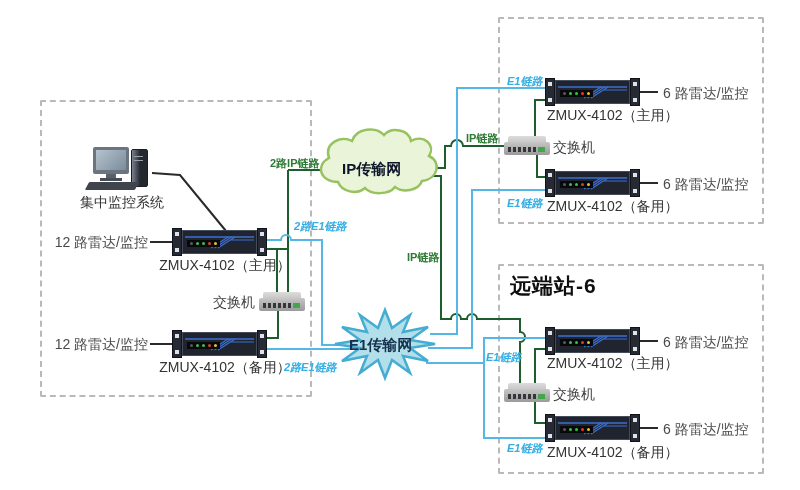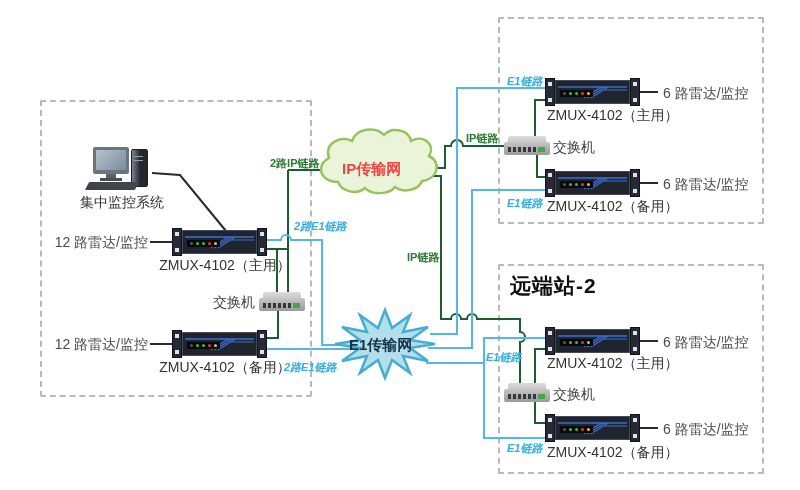--- a/index.html
+++ b/index.html
@@ -8,21 +8,21 @@
   .abs{position:absolute;}
   
   .station-box{position:absolute;border:2px dashed #b9b9b9;border-radius:2px;background:transparent;}
   .station-title{position:absolute;font-size:21px;font-weight:bold;color:#0f0f0f;letter-spacing:1px;}
   
   .lbl{position:absolute;font-size:14px;color:#333;white-space:nowrap;}
   .lbl-gray{color:#4a4a4a;}
   .link-lbl{position:absolute;font-size:11px;font-weight:bold;white-space:nowrap;}
   .link-ip{color:#2c7a33;}
   .link-e1{color:#35aee3;font-style:italic;}
-  .cloud-lbl{position:absolute;font-size:15px;font-weight:bold;color:#ef4444;}
+  .cloud-lbl{position:absolute;font-size:15px;font-weight:bold;color:#0f172a;}
   
   .zmux{position:absolute;width:95px;height:24px;}
   .zmux .ear{position:absolute;top:-2px;width:10px;height:28px;background:#262a34;border:1px solid #10131a;box-sizing:border-box;}
   .zmux .ear.l{left:0;} .zmux .ear.r{right:0;}
   .zmux .ear i{position:absolute;left:2px;width:4px;height:4px;background:#dfe3e8;}
   .zmux .ear i.t{top:3px;} .zmux .ear i.b{bottom:3px;}
   .zmux .body{position:absolute;left:10px;top:0;width:75px;height:24px;background:#20242e;border:1px solid #454b58;box-sizing:border-box;}
   .zmux .ledbar{position:absolute;left:4px;top:9px;width:33px;height:7px;background:#08090c;}
   .zmux .led{position:absolute;top:2px;width:3px;height:3px;border-radius:50%;}
   .zmux svg{position:absolute;left:0;top:0;}
@@ -88,21 +88,21 @@
 
     <path d="M338,182 C320,182 315,165 329,158 C324,143 341,135 352,141 C356,128 376,126 384,135
          C392,126 409,130 411,141 C424,134 436,145 429,156 C442,162 438,179 422,181
          C418,191 403,193 395,187 C389,195 371,195 365,188 C357,195 342,192 338,182 Z" fill="#eaf4d9" stroke="#97c25f" stroke-width="2.5"></path>
 
     <polygon points="435,344 410,348 428,361 403,356 410,373 392,360 385,378 378,360 360,373 367,356
               342,361 360,348 335,344 360,340 342,327 367,332 360,315 378,328 385,310 392,328
               410,315 403,332 428,327 410,340" fill="#b2dfe9" stroke="#45acd2" stroke-width="2.5"></polygon>
   </svg>
 
-  <div class="station-title" style="left:510px;top:272px;">远端站-2</div>
+  <div class="station-title" style="left:510px;top:272px;">远端站-6</div>
 
   <div class="cloud-lbl" style="left:342px;top:160px;">IP传输网</div>
   <div class="cloud-lbl" style="left:349px;top:336px;color:#16324f;">E1传输网</div>
 
   <div class="link-lbl link-ip" style="left:270px;top:156px;">2路IP链路</div>
   <div class="link-lbl link-e1" style="left:294px;top:219px;">2路E1链路</div>
   <div class="link-lbl link-e1" style="left:284px;top:360px;">2路E1链路</div>
   <div class="link-lbl link-e1" style="left:507px;top:74px;">E1链路</div>
   <div class="link-lbl link-ip" style="left:466px;top:131px;">IP链路</div>
   <div class="link-lbl link-e1" style="left:507px;top:196px;">E1链路</div>

